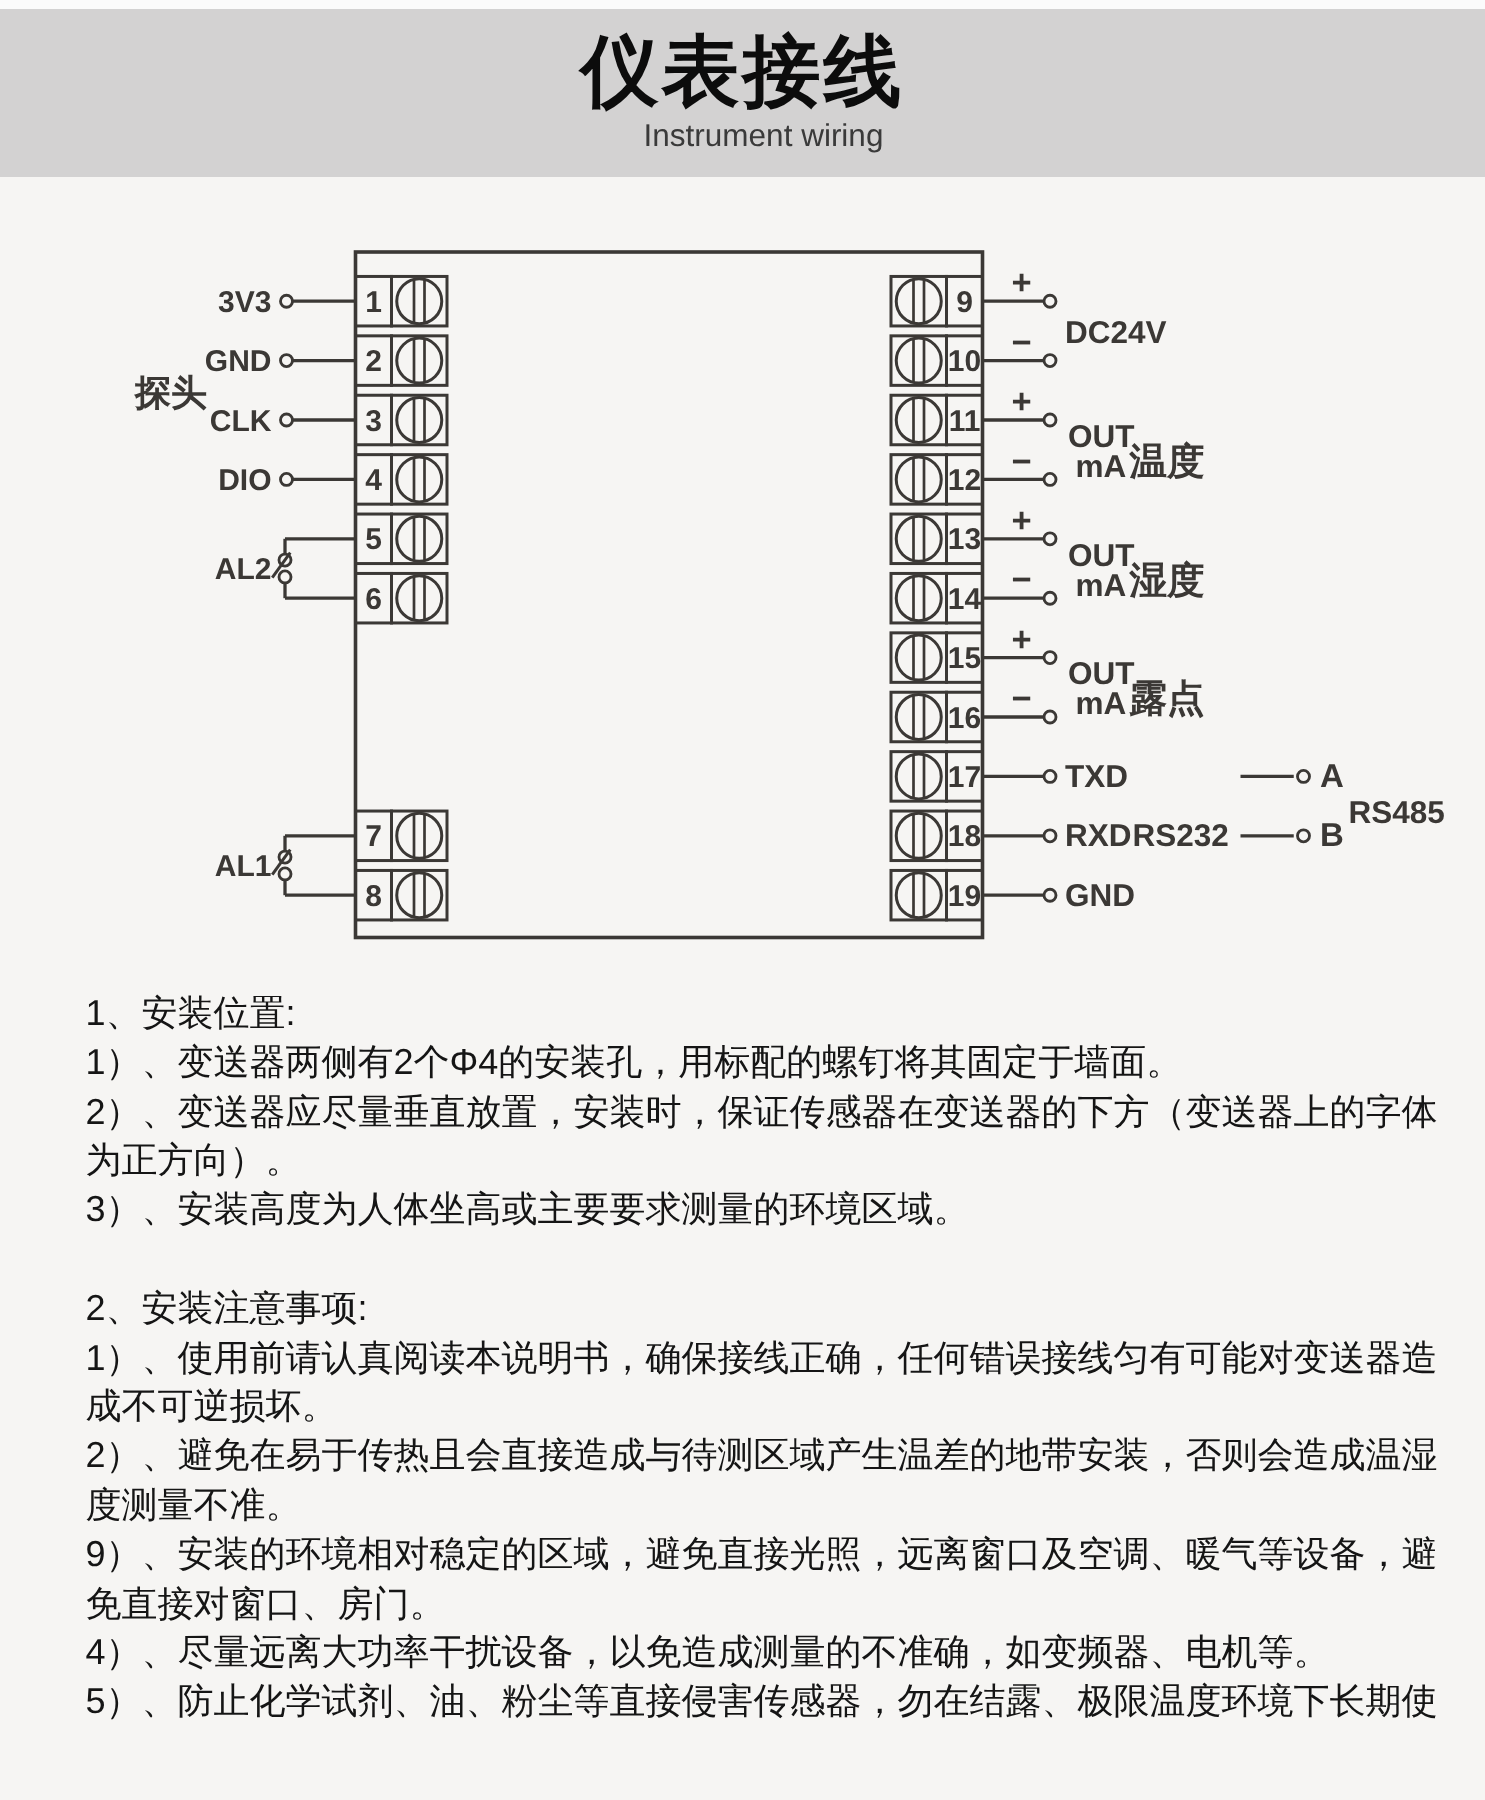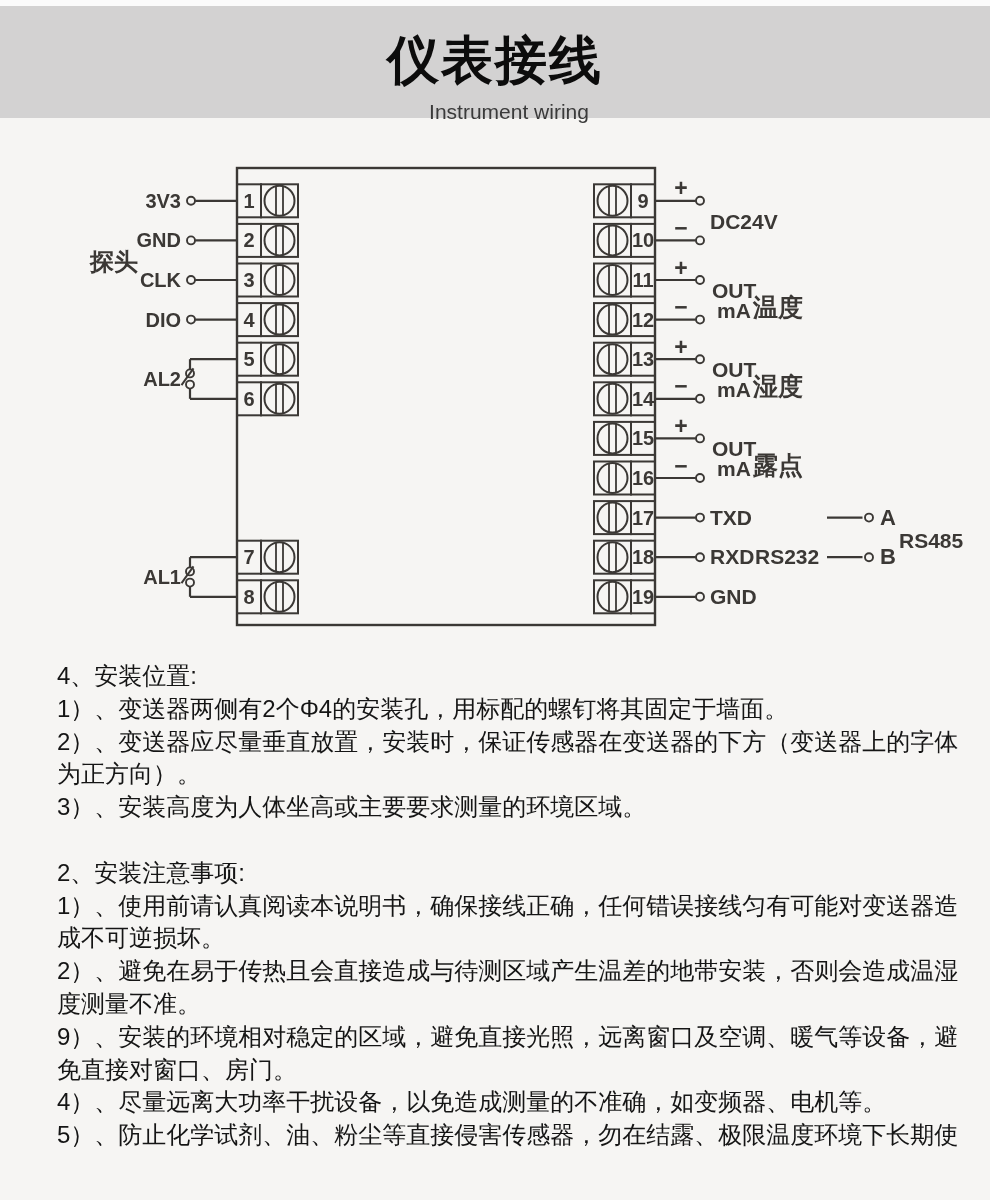--- a/index.html
+++ b/index.html
@@ -4,21 +4,21 @@
 <style>
   html,body{margin:0;padding:0;}
   body{font-family:"Liberation Sans","DejaVu Sans",sans-serif;}
   .page{
     position:relative;width:990px;height:1200px;overflow:hidden;
     background:var(--canvas,#f6f5f3);
   }
   .top-strip{position:absolute;left:0;top:0;width:990px;height:6px;background:var(--top-strip,#fbfbfb);}
   .band{position:absolute;left:0;top:6px;width:990px;height:112px;background:var(--band,#d3d2d2);}
   .band h1{
-    margin:12px;padding-top:14px;text-align:center;
+    margin:0;padding-top:14px;text-align:center;
     font-size:52px;line-height:56px;font-weight:700;color:#0c0c0c;letter-spacing:2px;
   }
   .band .subtitle{
     margin-top:3px;text-align:center;font-size:21px;line-height:24px;
     color:#3a3a3a;font-weight:400;padding-left:28px;
   }
   #diagram{position:absolute;left:0;top:130px;}
   #diagram text{font-family:"Liberation Sans","DejaVu Sans",sans-serif;fill:var(--ink,#3b3835);}
   .notes{
     position:absolute;left:57px;top:660px;width:910px;
@@ -228,21 +228,21 @@
       <line x1="827" y1="517.6" x2="862.5" y2="517.6" stroke="#3b3835" stroke-width="2.2"></line>
       <circle cx="869" cy="517.6" r="4" fill="none" stroke="#3b3835" stroke-width="1.9"></circle>
       <text x="880" y="524.6" font-size="22" font-weight="600" text-anchor="start">A</text>
       <line x1="827" y1="557.2" x2="862.5" y2="557.2" stroke="#3b3835" stroke-width="2.2"></line>
       <circle cx="869" cy="557.2" r="4" fill="none" stroke="#3b3835" stroke-width="1.9"></circle>
       <text x="880" y="564.2" font-size="22" font-weight="600" text-anchor="start">B</text>
       <text x="899" y="548.4000000000001" font-size="21" font-weight="600" text-anchor="start">RS485</text>
     </svg>
 
   <section class="notes">
-      <div class="note-line">4、安装位置:</div>
+      <div class="note-line">1、安装位置:</div>
       <div class="note-line">1）、变送器两侧有2个Φ4的安装孔，用标配的螺钉将其固定于墙面。</div>
       <div class="note-line">2）、变送器应尽量垂直放置，安装时，保证传感器在变送器的下方（变送器上的字体</div>
       <div class="note-line">为正方向）。</div>
       <div class="note-line">3）、安装高度为人体坐高或主要要求测量的环境区域。</div>
       <div class="note-line"></div>
       <div class="note-line">2、安装注意事项:</div>
       <div class="note-line">1）、使用前请认真阅读本说明书，确保接线正确，任何错误接线匀有可能对变送器造</div>
       <div class="note-line">成不可逆损坏。</div>
       <div class="note-line">2）、避免在易于传热且会直接造成与待测区域产生温差的地带安装，否则会造成温湿</div>
       <div class="note-line">度测量不准。</div>

